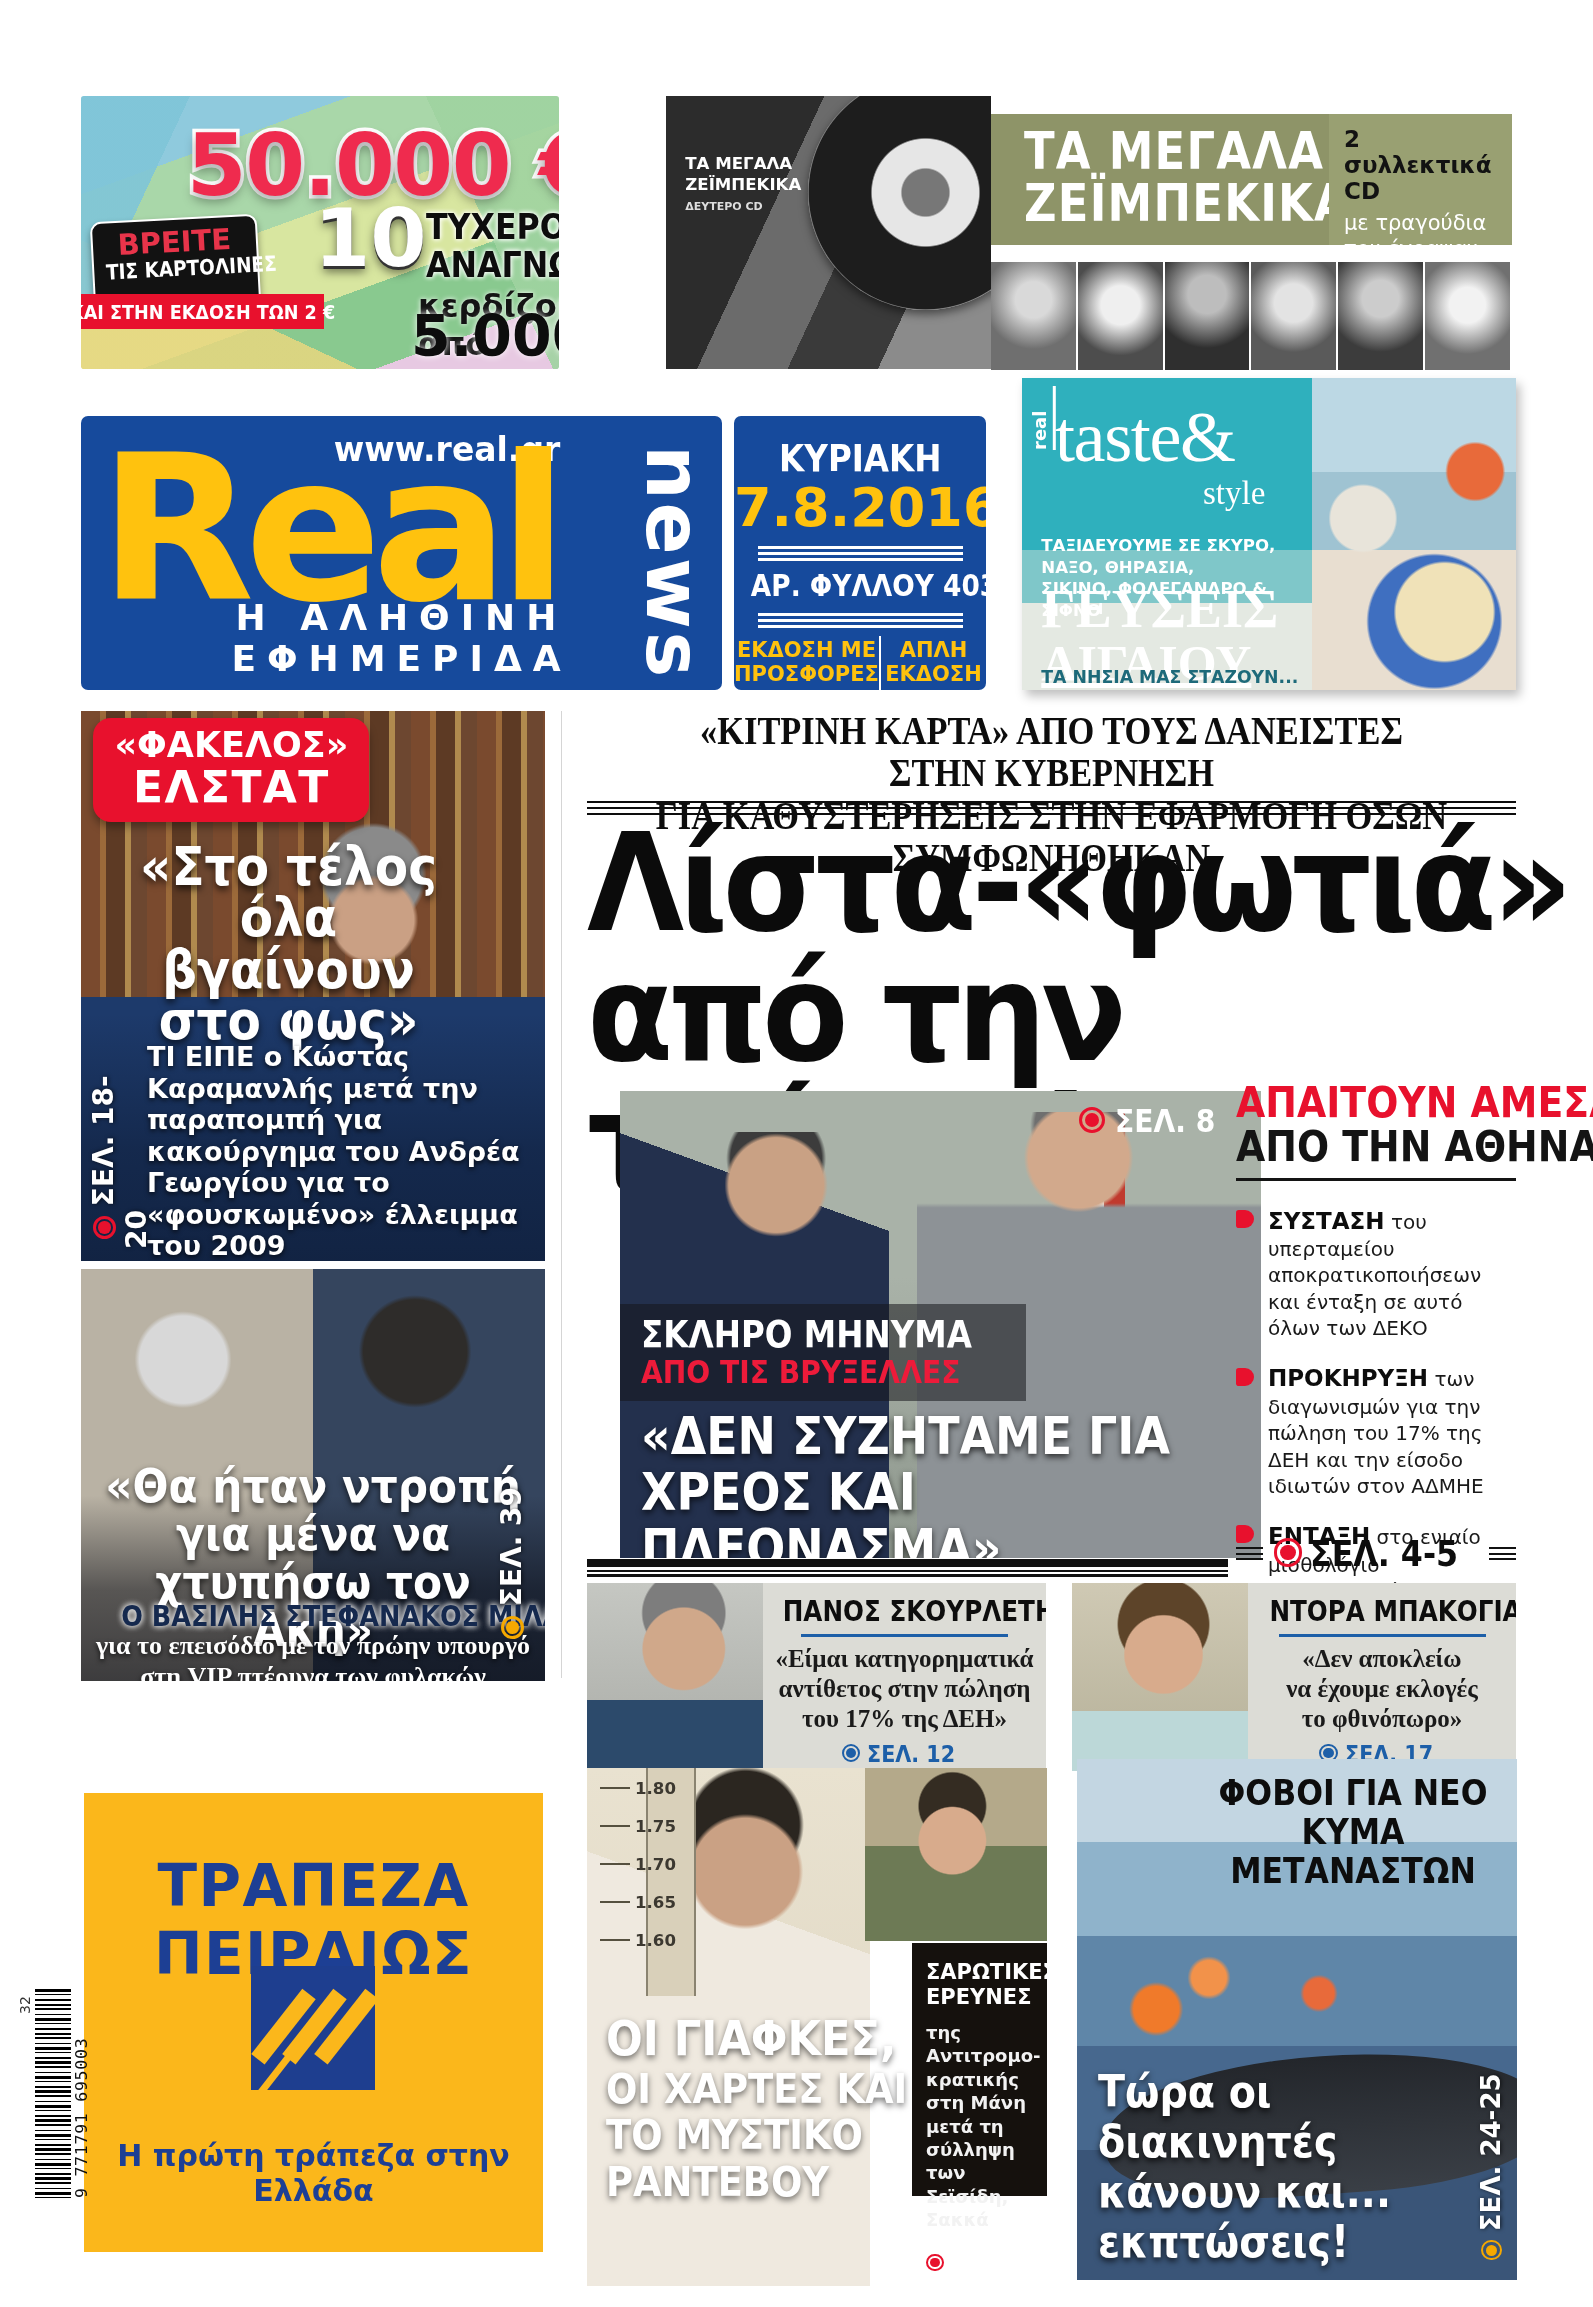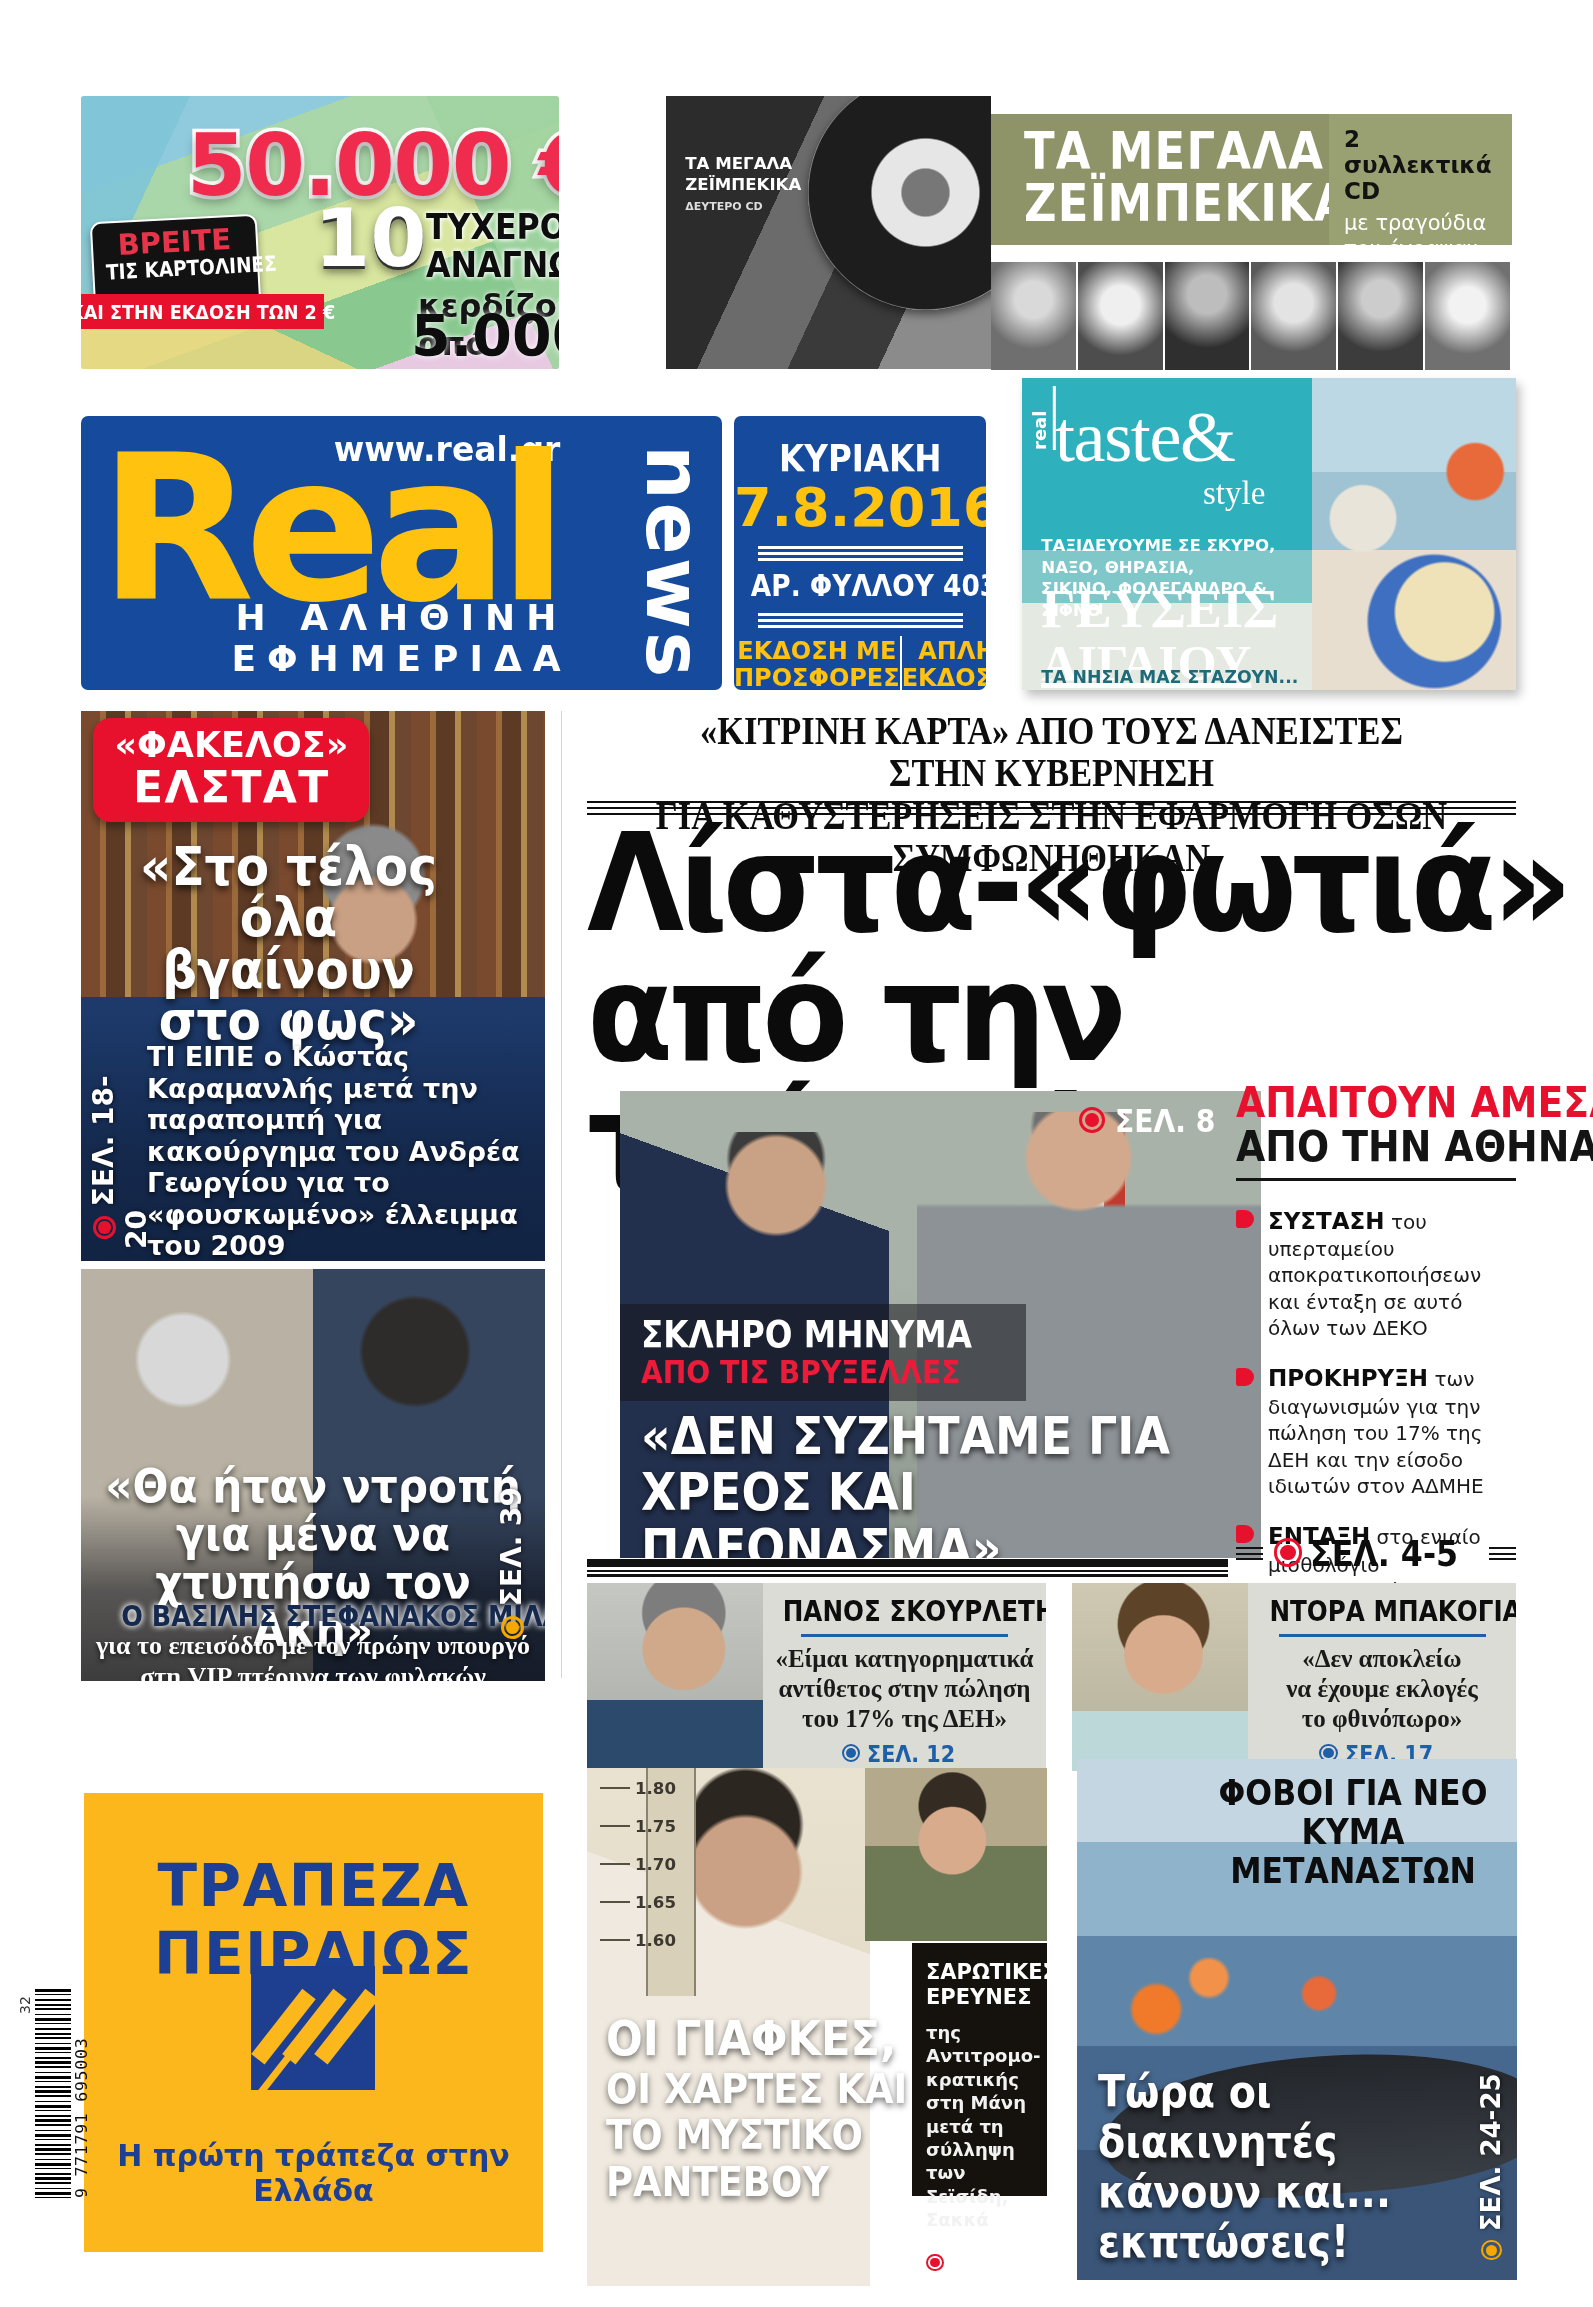--- a/index.html
+++ b/index.html
@@ -79,21 +79,21 @@
     letter-spacing:11px;font-weight:bold;}
   #masthead-date{left:734px;top:416px;width:252px;height:274px;background:#164a9c;border-radius:7px;
     text-align:center;overflow:hidden;}
   .md-day{margin-top:21px;font-size:37px;font-weight:bold;color:#fff;}
   .md-date{font-size:54px;font-weight:bold;color:#ffc20e;line-height:1.05;}
   .md-lines{height:15px;margin:9.7px 23.5px 7px;background:repeating-linear-gradient(180deg,#fff 0 2.8px,rgba(0,0,0,0) 2.8px 6.2px);}
   .md-issue{font-size:30px;font-weight:bold;color:#fff;}
   .md-prices{display:flex;margin-top:8.3px;}
   .md-col{flex:1;padding-top:1.4px;}
   .md-col.left{border-right:2.1px solid #fff;}
-  .md-label{font-size:24px;font-weight:bold;color:#ffc20e;line-height:1.15;}
+  .md-label{font-size:21px;font-weight:bold;color:#ffc20e;line-height:1.15;}
   .md-value{font-size:30px;font-weight:bold;color:#fff;margin-top:4.1px;}
 
   
   #taste{left:1022px;top:378px;width:494px;height:312px;box-shadow:4.1px 5.5px 9.7px rgba(0,0,0,.25);overflow:hidden;}
   .ts-cover{position:absolute;left:0;top:0;width:290px;height:312px;
     background:linear-gradient(180deg,#2fb0bd 0 55%,#7fc7c9 55% 72%,#e4e9e2 72%);}
   .ts-brand{position:absolute;left:7px;top:8.3px;color:#fff;font-weight:bold;font-size:18px;
     writing-mode:vertical-rl;transform:rotate(180deg);border-left:3.5px solid #fff;padding-left:2.8px;height:64px;}
   .ts-logo{position:absolute;left:33px;top:18px;font-family:"Liberation Serif","DejaVu Serif",serif;
     font-size:72px;color:#fff;letter-spacing:-1.4px;}

